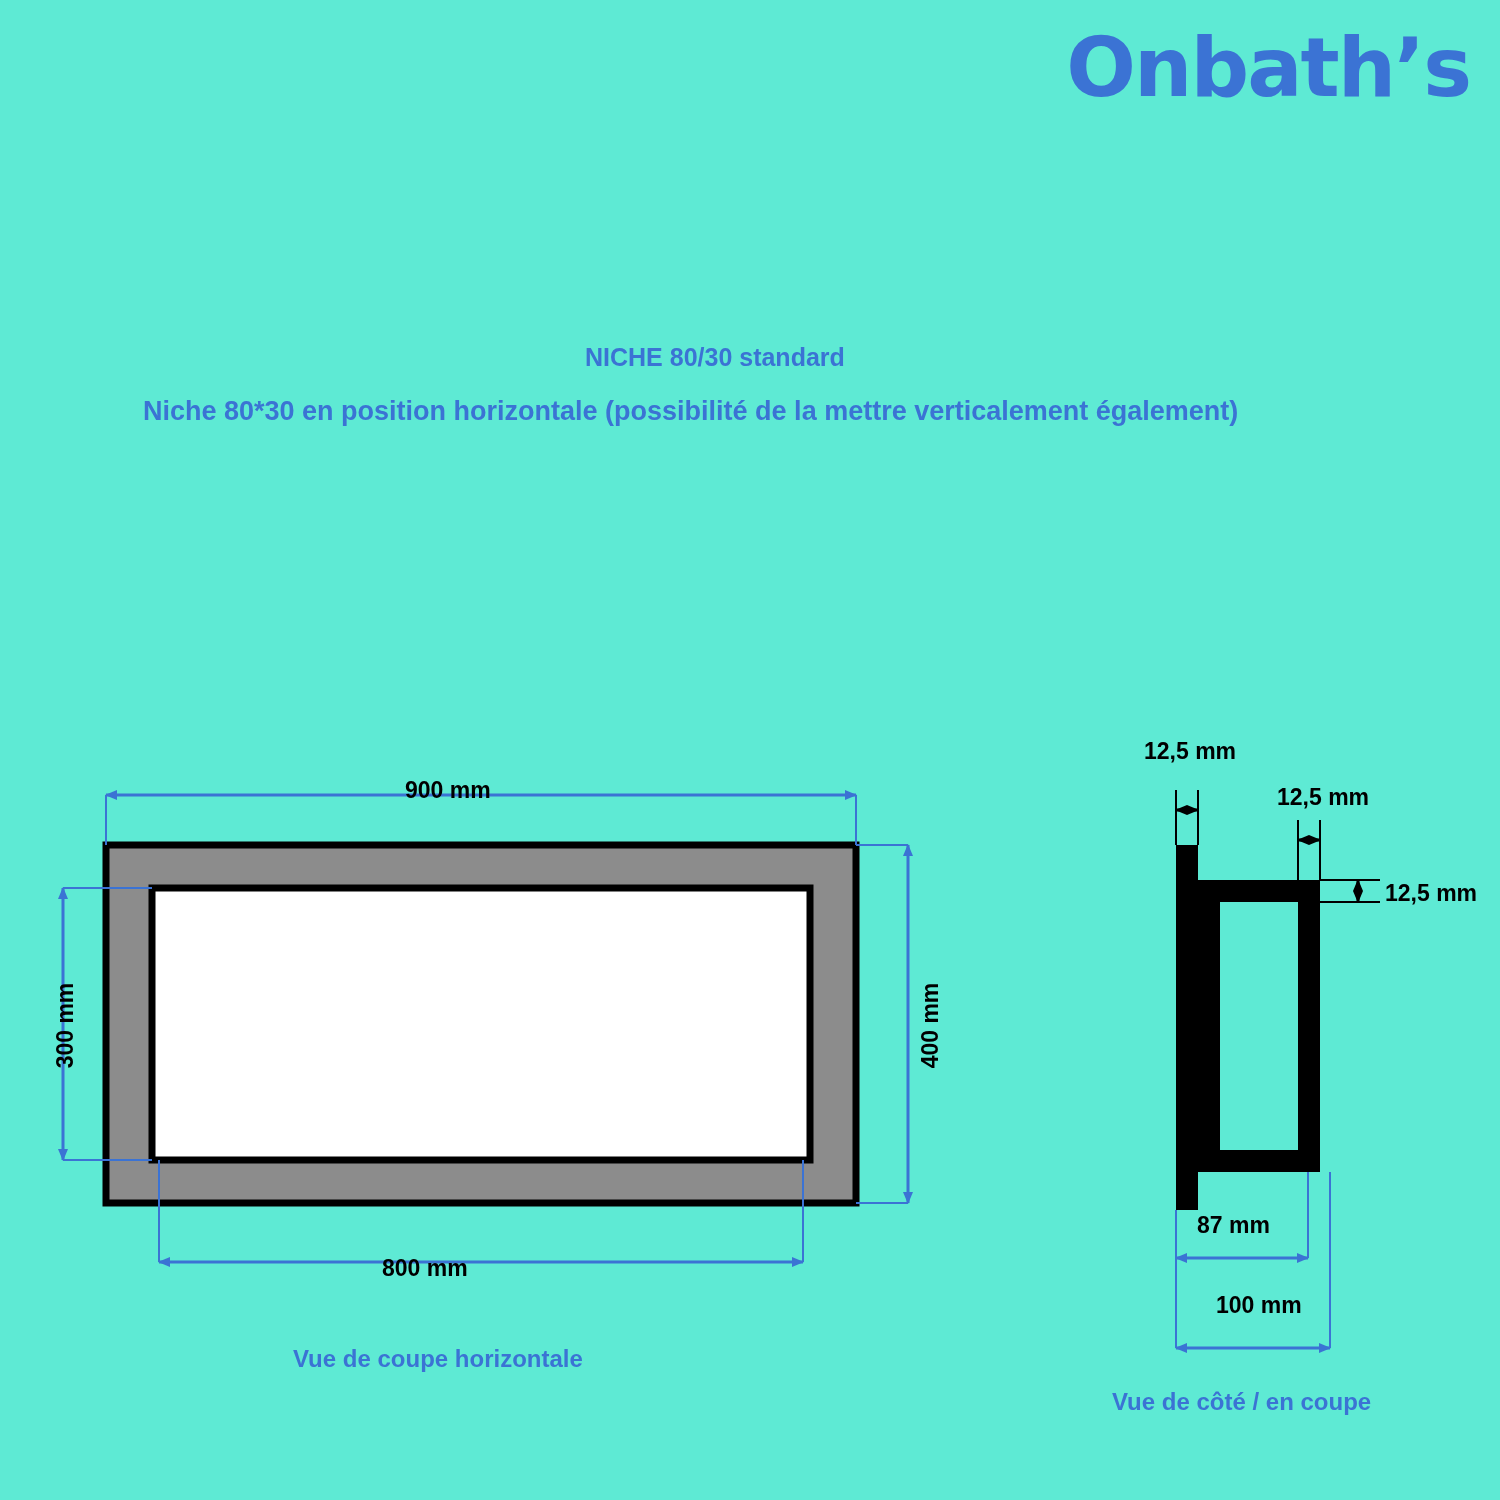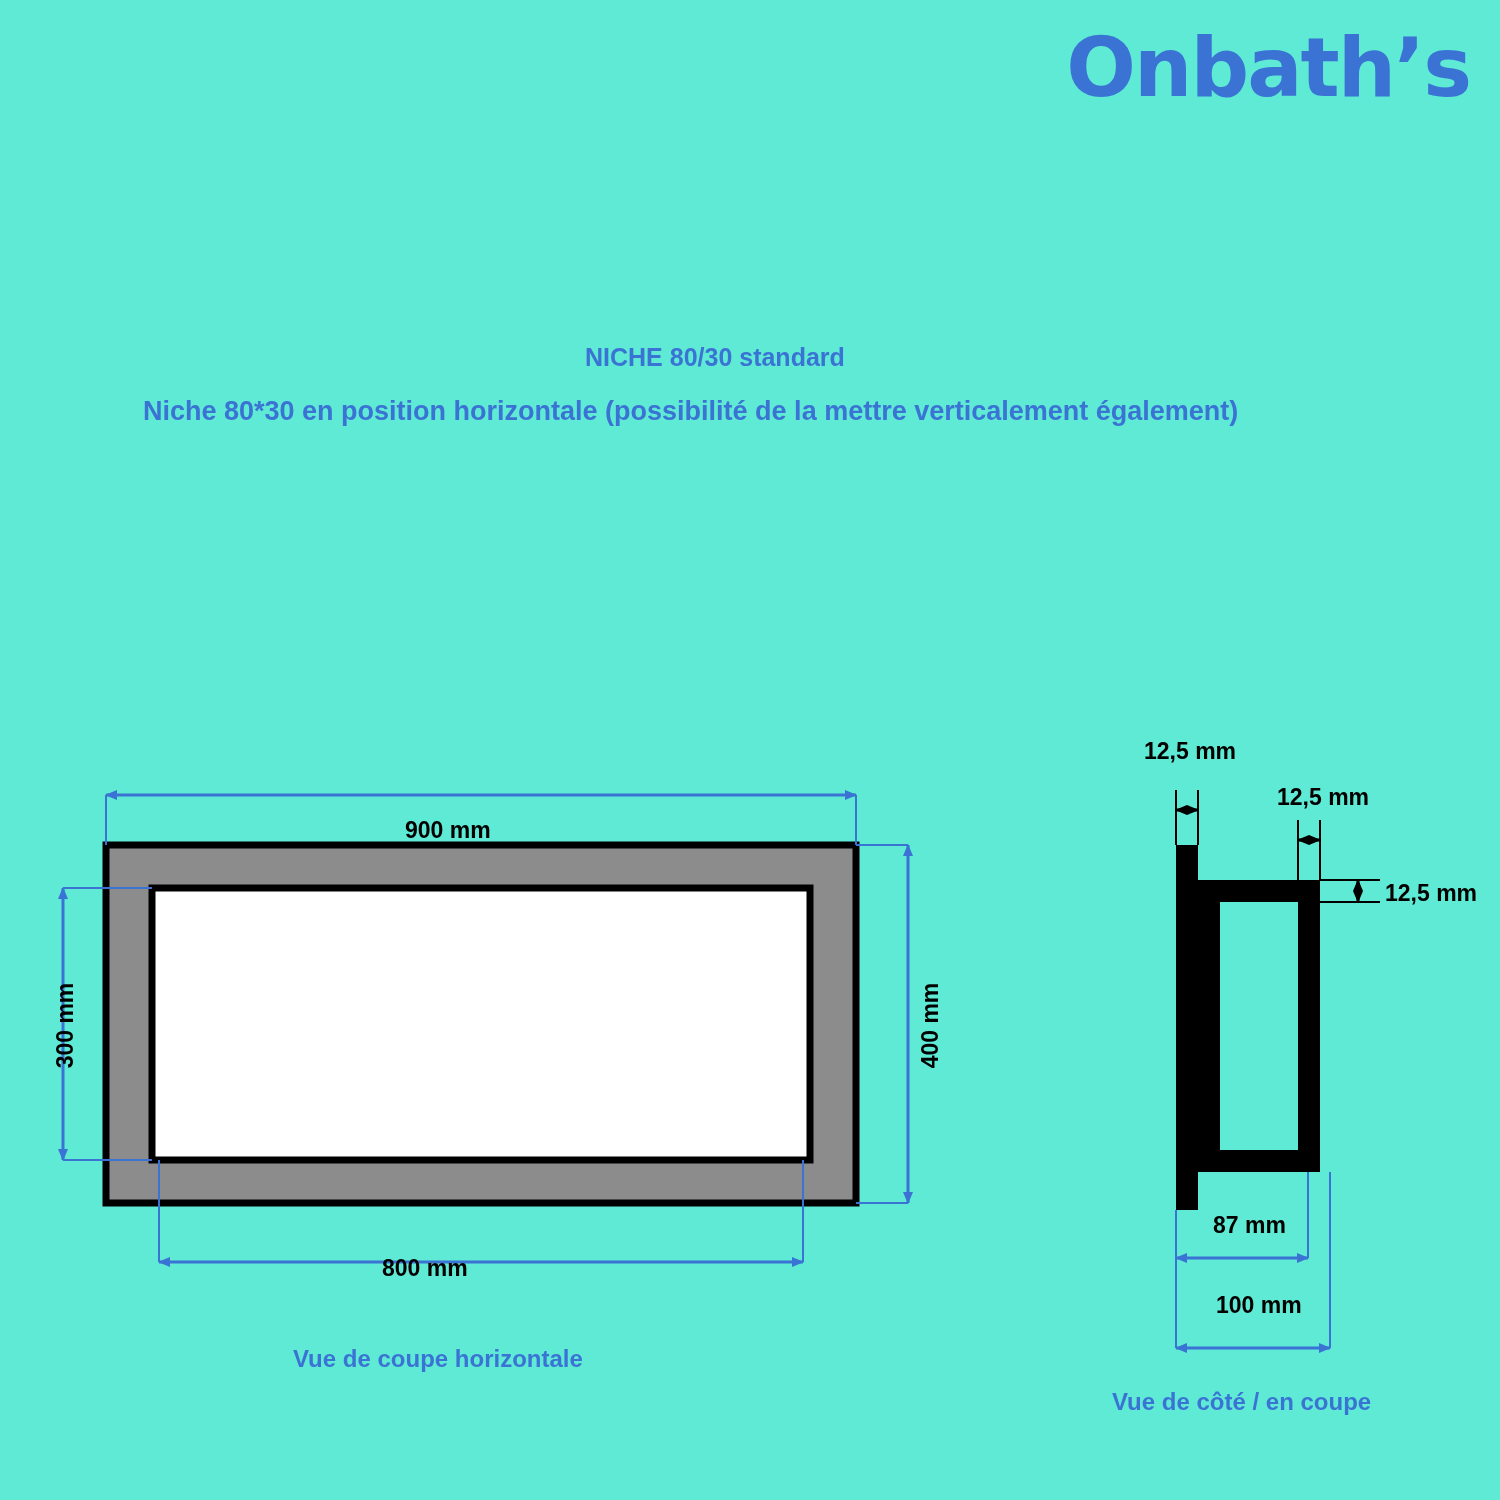--- a/index.html
+++ b/index.html
@@ -139,21 +139,21 @@
       <line x1="63" y1="1160" x2="152" y2="1160" stroke="#3b73d4" stroke-width="2"></line>
     </g>
 
     <g>
       <line x1="908" y1="845" x2="908" y2="1203" stroke="#3b73d4" stroke-width="3" marker-start="url(#arrL)" marker-end="url(#arrR)"></line>
       <line x1="856" y1="845" x2="908" y2="845" stroke="#3b73d4" stroke-width="2"></line>
       <line x1="856" y1="1203" x2="908" y2="1203" stroke="#3b73d4" stroke-width="2"></line>
     </g>
   </svg>
 
-  <div class="dimtext" style="left:405px; top:777px;margin-top:40px;">900 mm</div>
+  <div class="dimtext" style="left:405px; top:777px;">900 mm</div>
   <div class="dimtext" style="left:382px; top:1255px;">800 mm</div>
   <div class="dimtext vertical" style="left:-5px; top:1012px; width:140px; text-align:center;">300 mm</div>
   <div class="dimtext vertical" style="left:860px; top:1012px; width:140px; text-align:center;">400 mm</div>
 
   <div class="caption" id="caption-front">Vue de coupe horizontale</div>
 
   <svg width="1500" height="1500">
 
     <g>
 
@@ -195,18 +195,18 @@
     <g>
       <line x1="1176" y1="1348" x2="1330" y2="1348" stroke="#3b73d4" stroke-width="3" marker-start="url(#arrL)" marker-end="url(#arrR)"></line>
       <line x1="1176" y1="1258" x2="1176" y2="1348" stroke="#3b73d4" stroke-width="2"></line>
       <line x1="1330" y1="1172" x2="1330" y2="1348" stroke="#3b73d4" stroke-width="2"></line>
     </g>
   </svg>
 
   <div class="dimtext" style="left:1144px; top:738px;">12,5 mm</div>
   <div class="dimtext" style="left:1277px; top:784px;">12,5 mm</div>
   <div class="dimtext" style="left:1385px; top:880px;">12,5 mm</div>
-  <div class="dimtext" style="left:1197px; top:1212px;margin-left:16px;">87 mm</div>
+  <div class="dimtext" style="left:1197px; top:1212px;">87 mm</div>
   <div class="dimtext" style="left:1216px; top:1292px;">100 mm</div>
 
   <div class="caption" id="caption-side">Vue de côté / en coupe</div>
 
 </div>
 
 </body></html>

